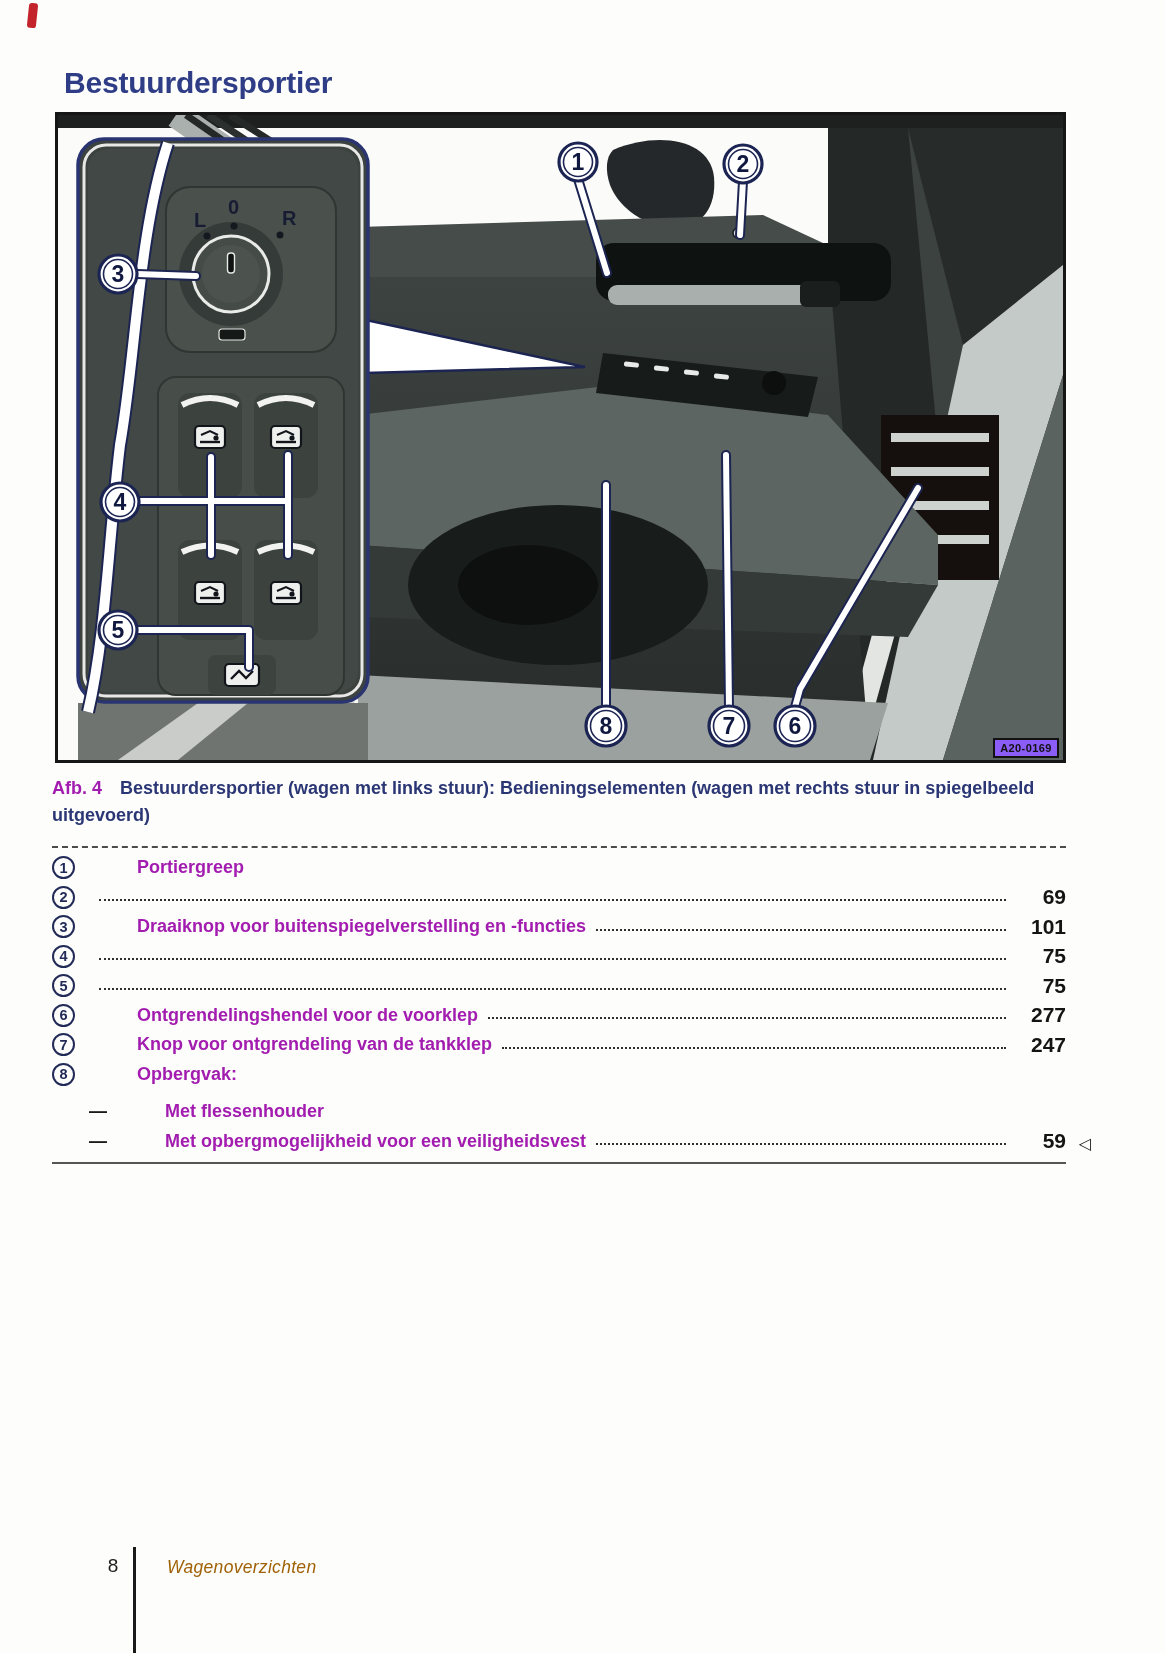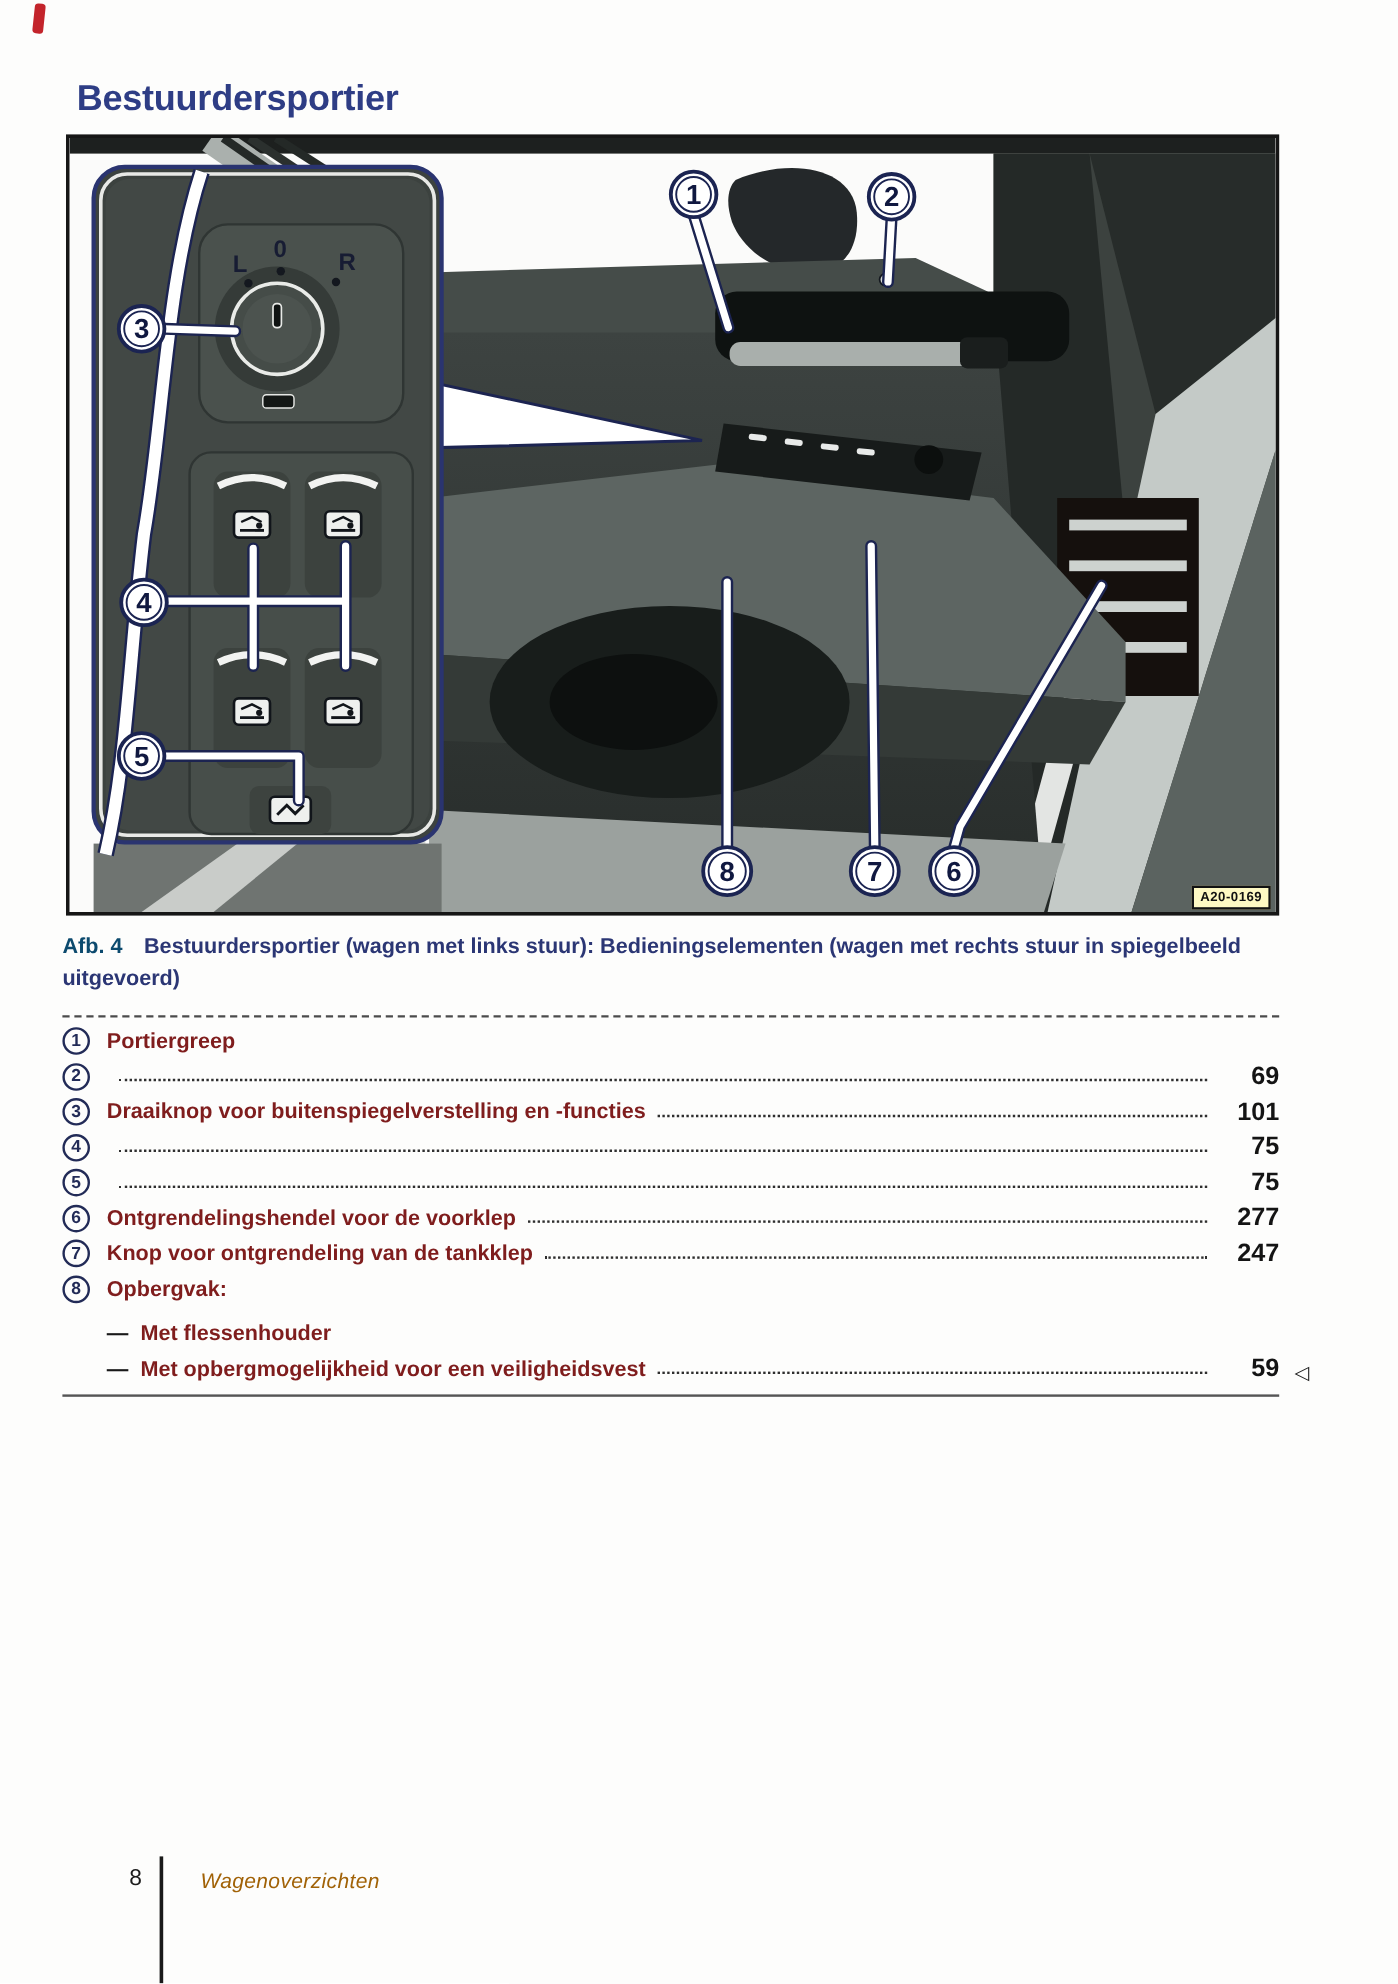--- a/index.html
+++ b/index.html
@@ -15,42 +15,42 @@
     position:absolute;left:48px;top:50px;margin:16px;
     font-size:30px;font-weight:700;color:#2e3d85;letter-spacing:-0.2px;
   }
   .figure-frame{
     position:absolute;left:55px;top:112px;width:1011px;height:651px;
     border:3px solid #161616;box-sizing:border-box;background:#ffffff;
   }
   .figure-frame svg{display:block;width:100%;height:100%;}
   .img-code{
     position:absolute;right:4px;bottom:2px;width:66px;height:20px;
-    background:#fef9c3;border:2px solid #121212;box-sizing:border-box;
+    background:#8b5cf6;border:2px solid #121212;box-sizing:border-box;
     font-size:11px;font-weight:700;letter-spacing:.4px;color:#111;
     display:flex;align-items:center;justify-content:center;
   }
   .caption{
     position:absolute;left:52px;top:775px;width:1002px;
     font-size:18px;line-height:27px;color:#2b3674;font-weight:600;
   }
-  .caption .cap-label{font-weight:700;color:#0c4a6e;margin-right:18px;}
+  .caption .cap-label{font-weight:700;color:#a21caf;margin-right:18px;}
   .legend{
     position:absolute;left:52px;top:846px;width:1014px;
   }
   .rule-dashed{height:0;border-top:2px dashed #4b4b4b;margin-bottom:5px;}
   .rule-solid{height:0;border-top:2.5px solid #555;margin-top:6px;}
   .legend-row{display:flex;align-items:center;height:29.5px;font-size:18px;}
   .lnum{
     flex:none;width:23px;height:23px;border:2.3px solid #222b57;border-radius:50%;
     display:inline-flex;align-items:center;justify-content:center;
     font-size:14.5px;font-weight:700;color:#222b57;margin-right:14px;
     box-sizing:border-box;
   }
-  .ltext{font-weight:600;color:#7f1d1d;white-space:nowrap;}
+  .ltext{font-weight:600;color:#a21caf;white-space:nowrap;margin-left:48px;}
   .leader{flex:1;border-bottom:2.6px dotted #2e2e2e;margin:0 10px;position:relative;top:3px;}
   .legend-row.noref .leader{border-bottom:none;}
   .lpage{flex:none;min-width:50px;text-align:right;font-size:21px;font-weight:700;color:#141414;}
   .legend-sub{margin-top:8px;}
   .legend-row.sub{padding-left:37px;position:relative;}
   .sdash{flex:none;font-weight:700;margin-right:10px;color:#191919;}
   .end-marker{position:absolute;right:-25px;top:7px;font-size:16px;color:#161616;}
   .footer-pagenum{position:absolute;left:100px;top:1555px;width:26px;text-align:center;font-size:19px;color:#1c1c1c;}
   .footer-bar{position:absolute;left:133px;top:1547px;width:3px;height:106px;background:#1a1a1a;}
   .footer-section{position:absolute;left:167px;top:1557px;font-size:17.5px;letter-spacing:.3px;color:#a16207;font-style:italic;}

